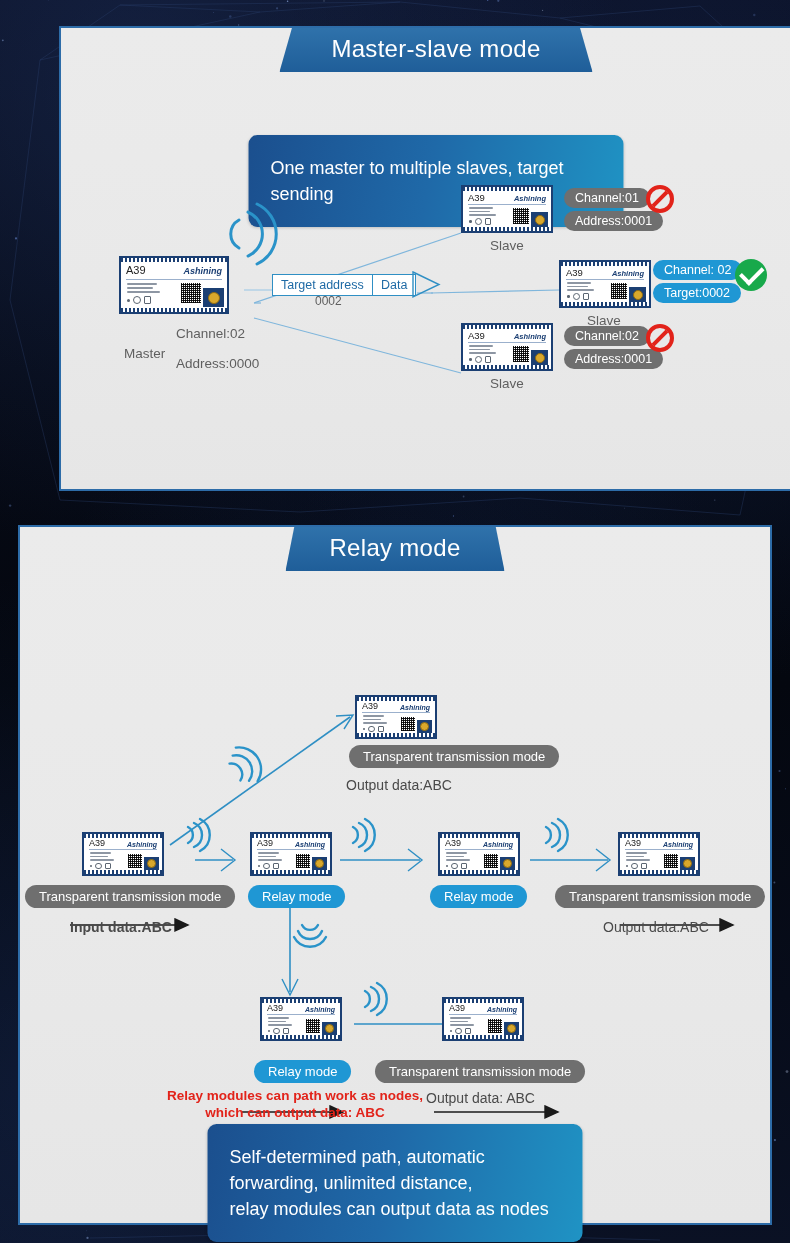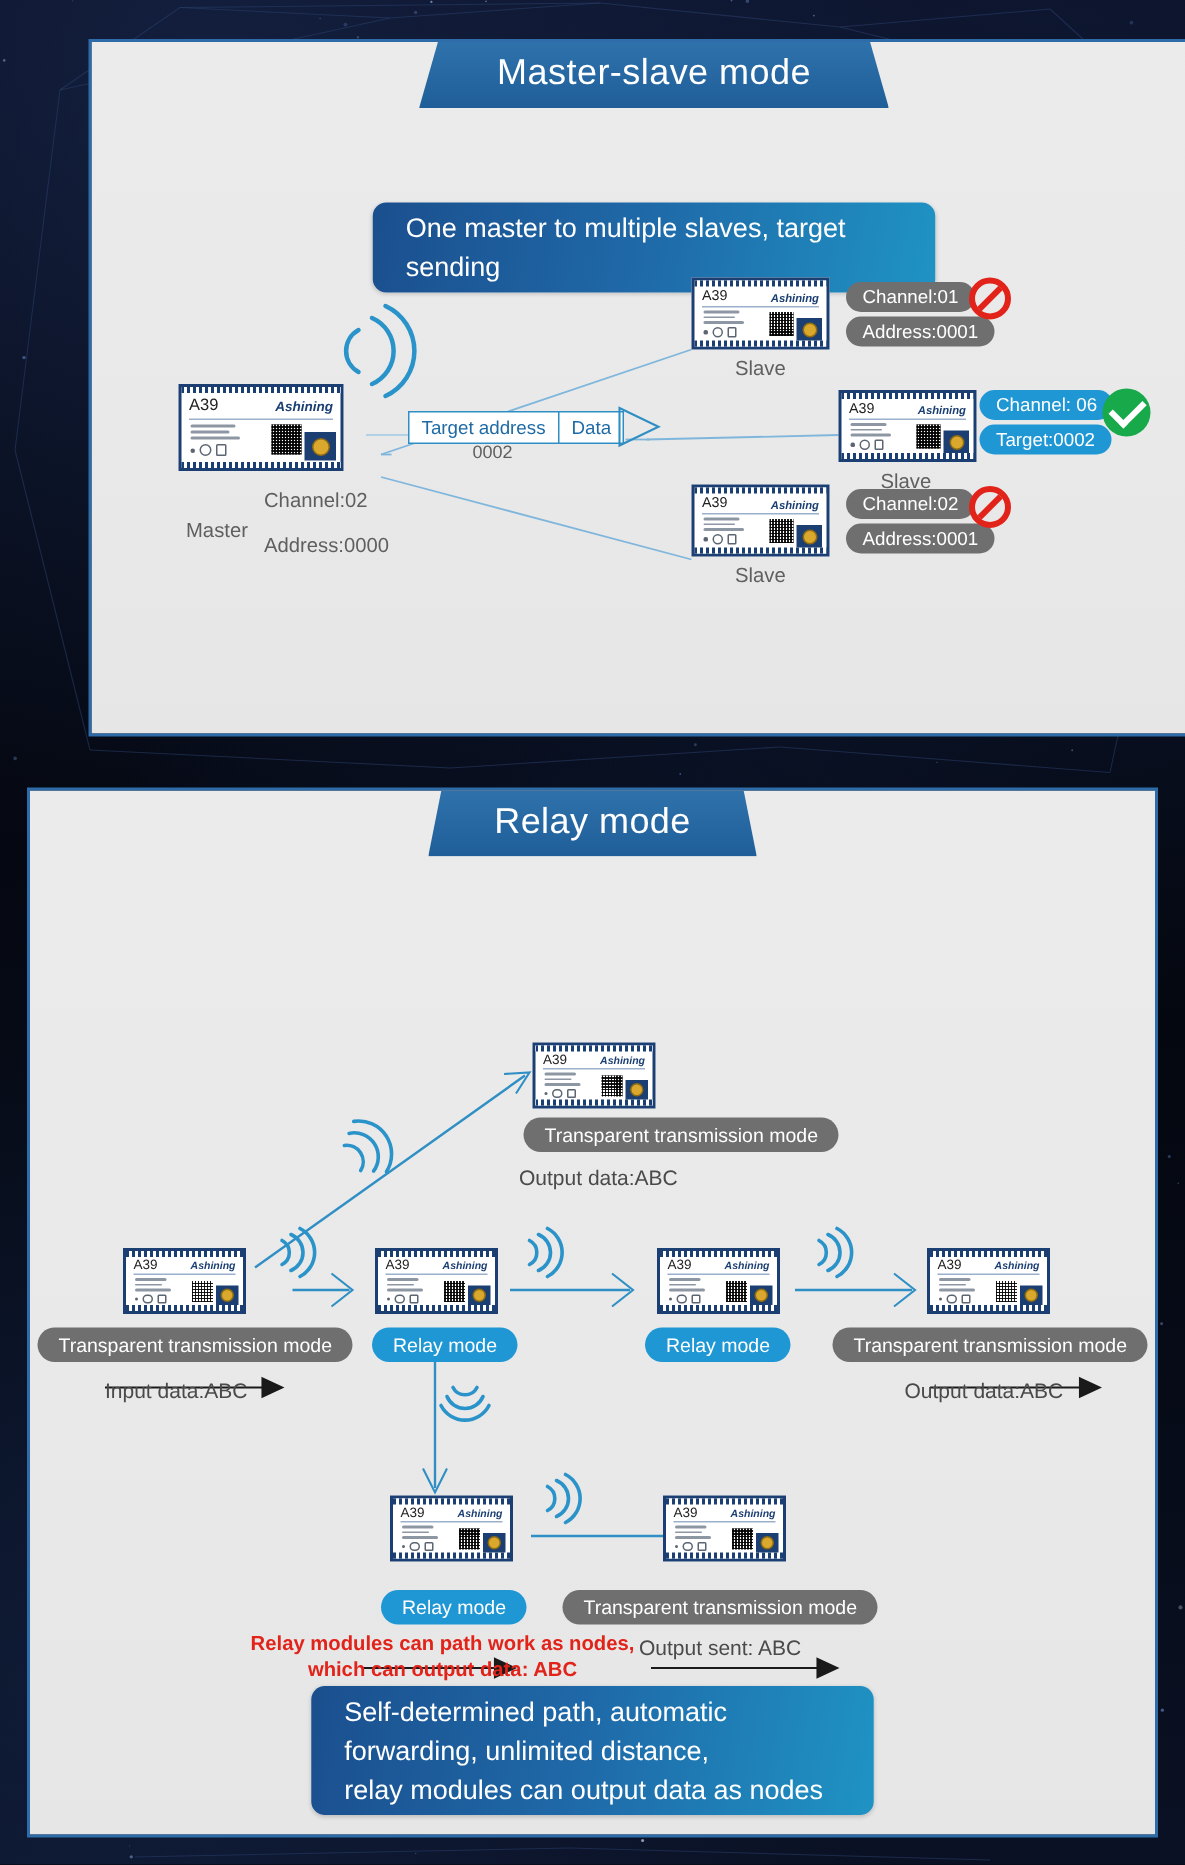--- a/index.html
+++ b/index.html
@@ -39,21 +39,21 @@
     padding:7px 44px 9px 44px;
     clip-path:polygon(4% 0,96% 0,100% 100%,0% 100%);
     white-space:nowrap;
   }
   #panel-master .banner{padding-left:52px;padding-right:52px;}
 
   
   .subtitle{
     position:absolute;left:50%;transform:translateX(-50%);
     background:linear-gradient(100deg,#1b4f8e 0%,#1f69a8 48%,#1f93c4 100%);
-    color:#fff;border-radius:9px;padding:4px 22px;
+    color:#fff;border-radius:9px;padding:20px 22px;
     font-size:18px;line-height:26px;text-align:left;
     box-shadow:0 1px 3px rgba(0,0,0,.18);
     white-space:pre-line;
   }
   #sub-master{top:107px;}
   #sub-relay{top:597px;}
 
   
   .descbox{
     position:absolute;left:50%;transform:translateX(-50%);
@@ -285,21 +285,21 @@
       <span style="width:2.5px;height:2.5px;background:#5c6672;border:0"></span>
       <span style="width:5px;height:5px"></span>
       <span style="width:4px;height:5px;border-radius:1px"></span>
     </div>
     <div class="qr" style="right:22px;bottom:7px;width:16px;height:16px"></div>
     <div class="chip" style="right:3px;bottom:4px;width:17px;height:15px">
       <b style="width:8px;height:8px"></b>
     </div>
   </div>
   <div class="plaintext" style="left:526px;top:285px;">Slave</div>
-  <div class="badge blue" style="left:592px;top:232px;">Channel: 06</div>
+  <div class="badge blue" style="left:592px;top:232px;">Channel: 02</div>
   <div class="badge blue" style="left:592px;top:255px;">Target:0002</div>
   <div class="icon-ok" style="left:674px;top:231px;width:32px;height:32px;"></div>
 
   <div class="mod" style="left:400px;top:295px;width:92px;height:48px;">
     <div class="teeth t"></div>
     <div class="teeth b"></div>
     <div class="row1" style="top:5px">
       <span class="brandA" style="font-size:9.5px">A39</span>
       <span class="brandB" style="font-size:7.5px">Ashining</span>
     </div>
@@ -453,21 +453,21 @@
       <span style="width:2px;height:2px;background:#5c6672;border:0"></span>
       <span style="width:4.5px;height:4.5px"></span>
       <span style="width:4px;height:4.5px;border-radius:1px"></span>
     </div>
     <div class="qr" style="right:20px;bottom:6px;width:14px;height:14px"></div>
     <div class="chip" style="right:3px;bottom:4px;width:15px;height:13px">
       <b style="width:7px;height:7px"></b>
     </div>
   </div>
   <div class="badge graybig" style="left:5px;top:358px;">Transparent transmission mode</div>
-  <div class="plaintext dark" style="left:50px;top:392px;">Input data:ABC</div>
+  <div class="plaintext dark" style="left:50px;top:392px;font-weight:bold;">Input data:ABC</div>
 
   <div class="mod" style="left:230px;top:305px;width:82px;height:44px;">
     <div class="teeth t"></div>
     <div class="teeth b"></div>
     <div class="row1" style="top:4px">
       <span class="brandA" style="font-size:9px">A39</span>
       <span class="brandB" style="font-size:7px">Ashining</span>
     </div>
     <div class="hr" style="top:15px"></div>
     <div class="tiny" style="top:18px">
@@ -582,15 +582,15 @@
       <span style="width:2px;height:2px;background:#5c6672;border:0"></span>
       <span style="width:4.5px;height:4.5px"></span>
       <span style="width:4px;height:4.5px;border-radius:1px"></span>
     </div>
     <div class="qr" style="right:20px;bottom:6px;width:14px;height:14px"></div>
     <div class="chip" style="right:3px;bottom:4px;width:15px;height:13px">
       <b style="width:7px;height:7px"></b>
     </div>
   </div>
   <div class="badge graybig" style="left:355px;top:533px;">Transparent transmission mode</div>
-  <div class="plaintext dark" style="left:406px;top:563px;">Output sent: ABC</div>
+  <div class="plaintext dark" style="left:406px;top:563px;">Output data: ABC</div>
 
 </div>
 
 </body></html>

